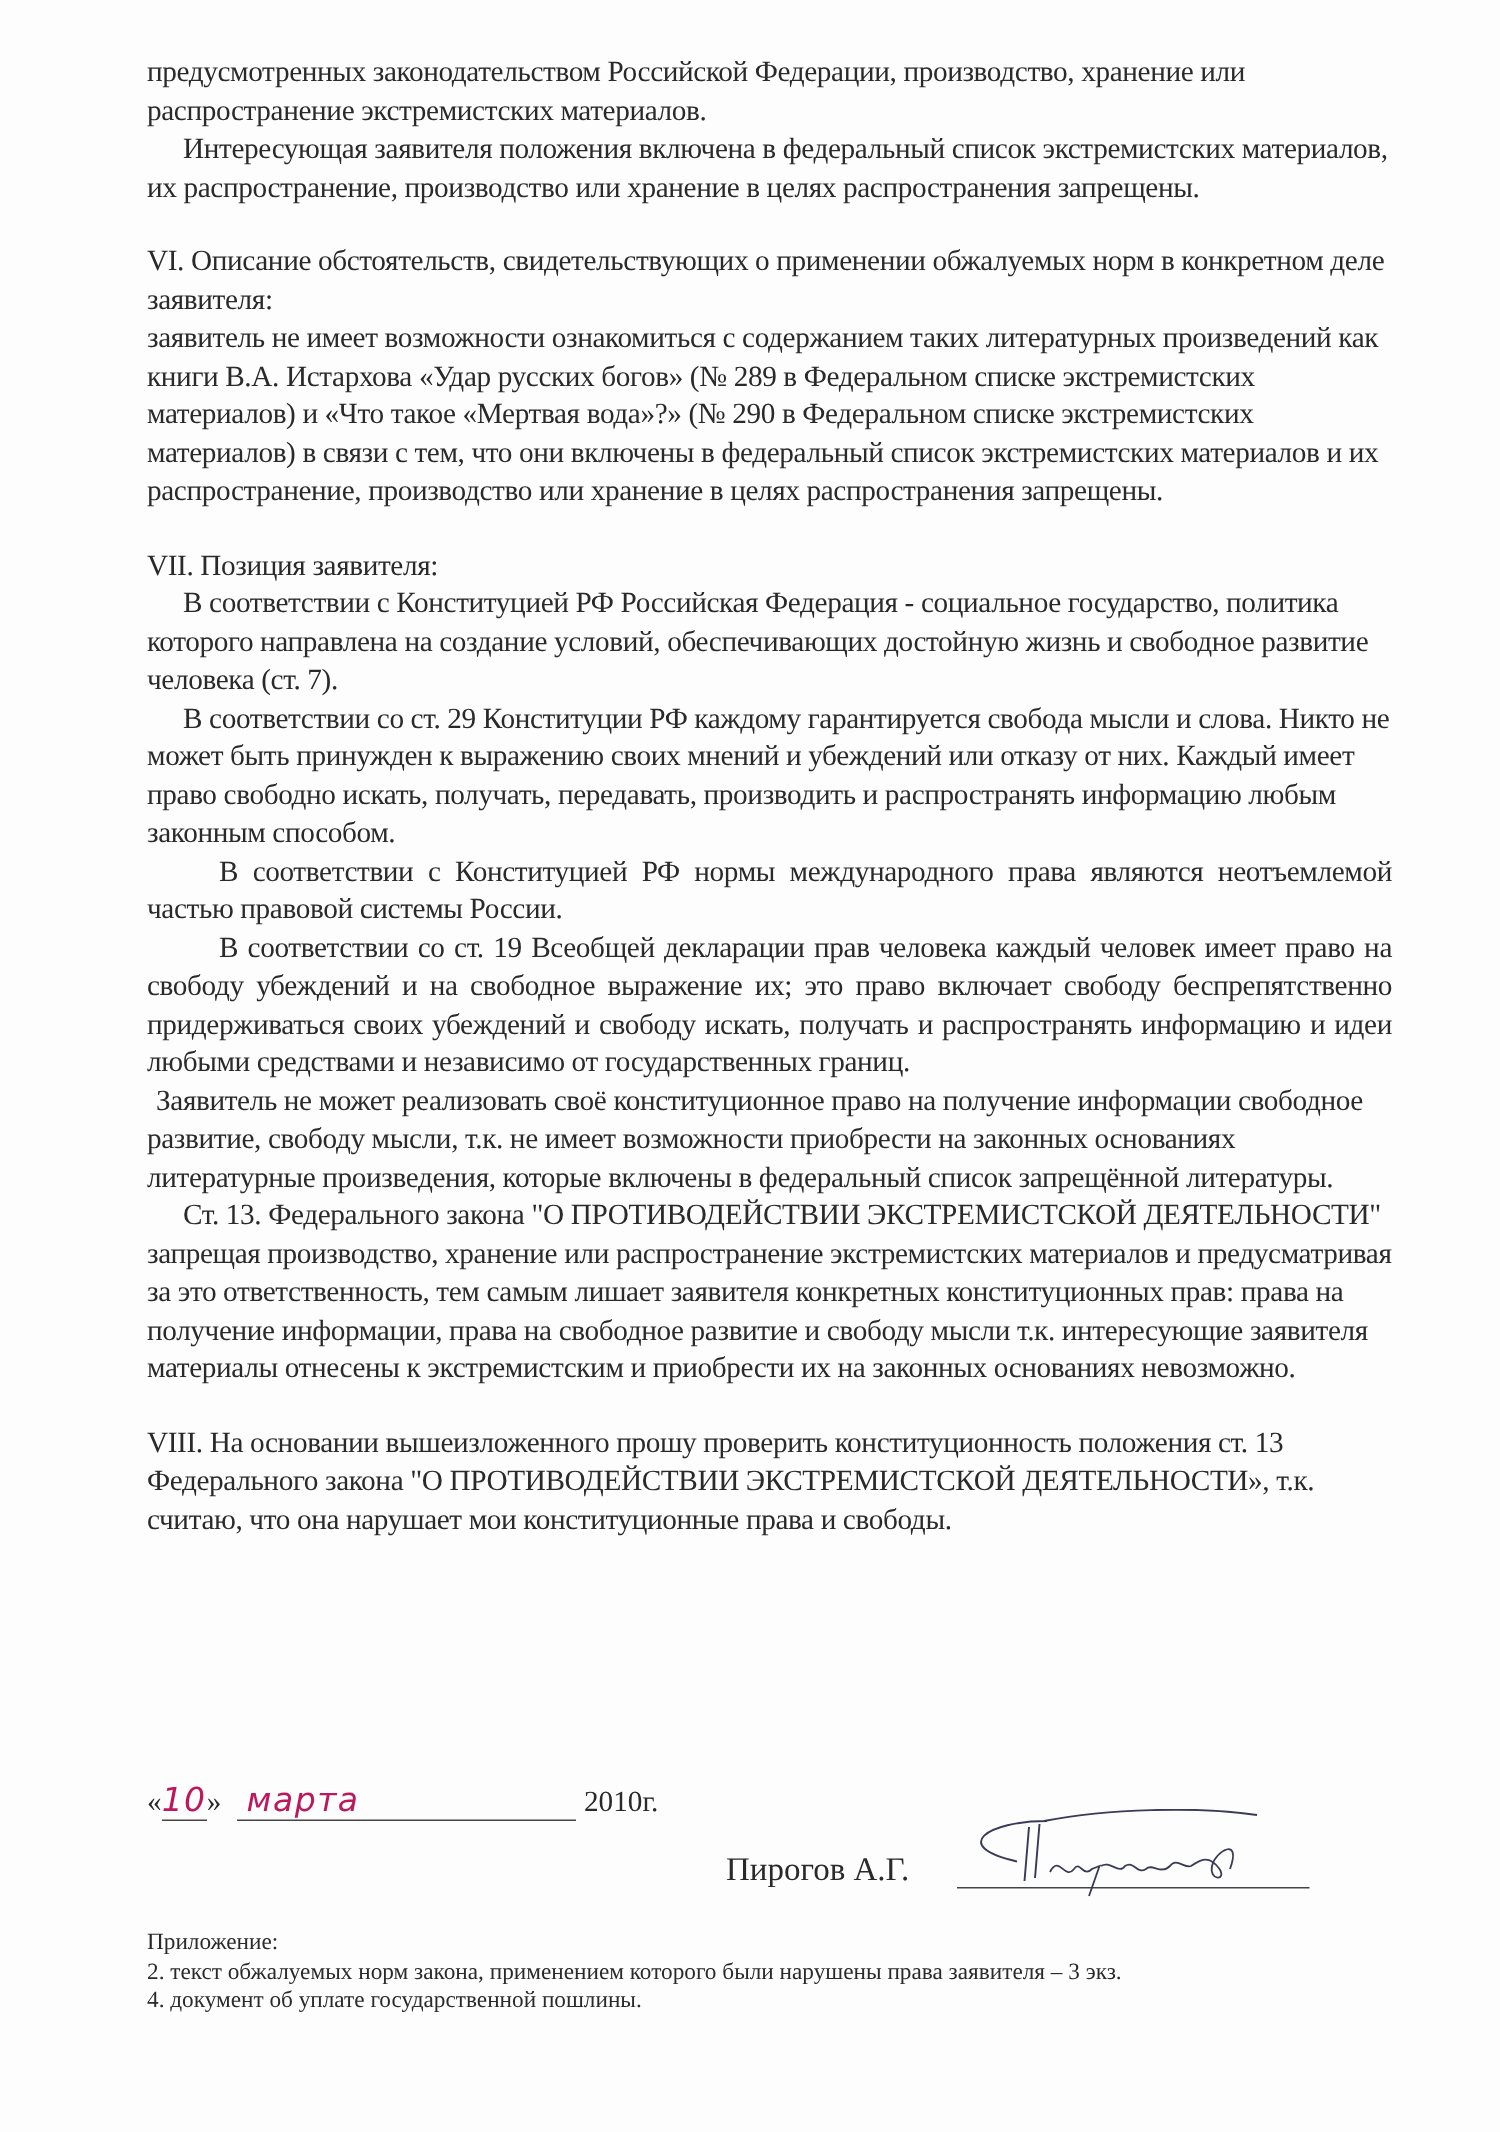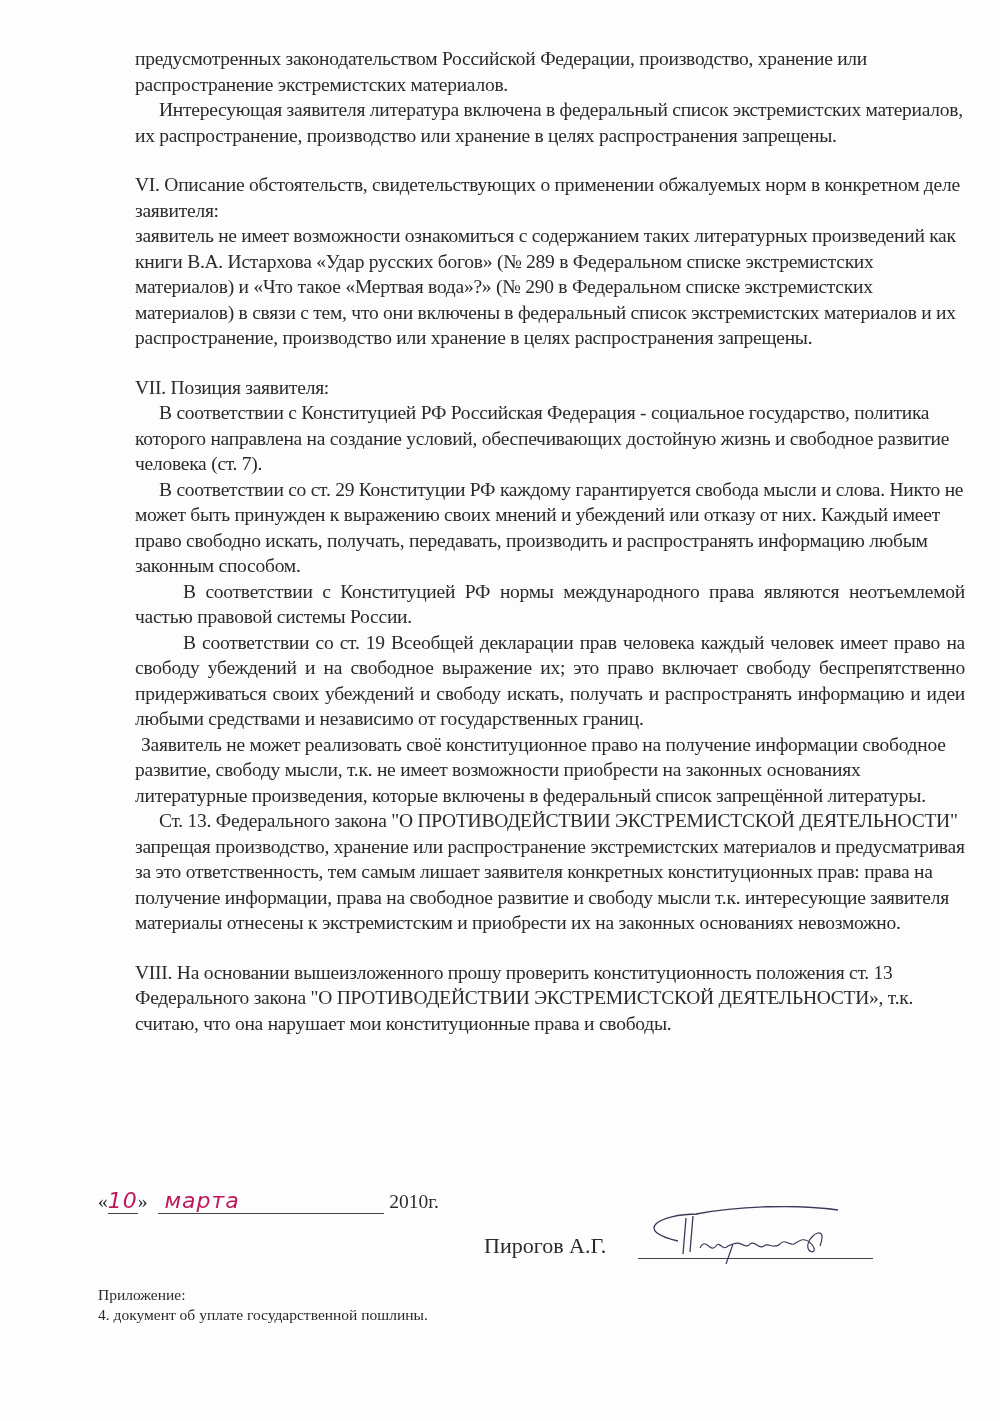--- a/index.html
+++ b/index.html
@@ -4,21 +4,21 @@
   <style>
     html, body { margin: 0; padding: 0; }
     body {
       width: 1000px; height: 1421px;
       background: #fdfdfd;
       font-family: "Liberation Serif", serif;
       color: #2a2a2a;
       position: relative;
       overflow: hidden;
     }
-    .page { position: absolute; left: 98px; top: 46px; width: 830px; margin-left: 37px; }
+    .page { position: absolute; left: 98px; top: 36px; width: 830px; }
     .p { font-size: 19.5px; line-height: 25.5px; margin: 0; letter-spacing: -0.25px; }
     .indent { text-indent: 24px; }
     .indent2 { text-indent: 48px; }
     .indent-s { text-indent: 6px; }
     .justify { text-align: justify; }
     .gap { height: 24px; }
     .sign-row { position: absolute; left: 98px; top: 1188px; font-size: 19.5px; }
     .hw { font-family: "DejaVu Sans", sans-serif; font-style: italic; font-weight: 300; color: #be185d; letter-spacing: 1px; }
     .uline { display: inline-block; border-bottom: 1px solid #444; }
     .date-day { width: 30px; text-align: center; font-size: 22px; }
@@ -27,21 +27,21 @@
     .sig-line { display: inline-block; width: 235px; border-bottom: 1px solid #444; margin-left: 26px; height: 26px; vertical-align: bottom; position: relative; }
     .sig-line svg { position: absolute; left: 0; top: -26px; }
     .appendix { position: absolute; left: 98px; top: 1285px; font-size: 15.5px; line-height: 19.5px; }
     .appendix p { margin: 0; }
   </style>
 </head>
 <body>
 
 <div class="page">
   <p class="p">предусмотренных законодательством Российской Федерации, производство, хранение или распространение экстремистских материалов.</p>
-  <p class="p indent">Интересующая заявителя литература включена в федеральный список экстремистских материалов, их распространение, производство или хранение в целях распространения запрещены.</p>
+  <p class="p indent">Интересующая заявителя положения включена в федеральный список экстремистских материалов, их распространение, производство или хранение в целях распространения запрещены.</p>
   <div class="gap"></div>
 
   <p class="p">VI. Описание обстоятельств, свидетельствующих о применении обжалуемых норм в конкретном деле заявителя:</p>
   <p class="p">заявитель не имеет возможности ознакомиться с содержанием таких литературных произведений как книги В.А. Истархова «Удар русских богов» (№ 289 в Федеральном списке экстремистских материалов) и «Что такое «Мертвая вода»?» (№ 290 в Федеральном списке экстремистских материалов) в связи с тем, что они включены в федеральный список экстремистских материалов и их распространение, производство или хранение в целях распространения запрещены.</p>
   <div class="gap"></div>
 
   <p class="p">VII. Позиция заявителя:</p>
   <p class="p indent">В соответствии с Конституцией РФ   Российская Федерация - социальное государство, политика которого направлена на создание условий, обеспечивающих достойную жизнь и свободное развитие человека (ст. 7).</p>
   <p class="p indent">В соответствии со ст. 29 Конституции РФ каждому гарантируется свобода мысли и слова. Никто не может быть принужден к выражению своих мнений и убеждений или отказу от них. Каждый имеет право свободно искать, получать, передавать, производить и распространять информацию любым законным способом.</p>
   <p class="p indent2 justify">В соответствии с Конституцией РФ нормы международного права являются неотъемлемой частью правовой системы России.</p>
@@ -64,14 +64,15 @@
   <span class="sig-line">
     <svg width="235" height="60" viewBox="0 0 235 60">
       <path d="M60 8 C 20 8, -5 25, 40 35 M 48 12 L 45 48 M 55 10 L 52 46 M 58 8 C 100 0, 160 -2, 200 4" stroke="#3a3a5a" stroke-width="1.3" fill="none"></path>
       <path d="M62 42 C 68 30, 72 48, 78 40 C 82 34, 84 46, 90 40 L 95 38 L 88 58 M 96 38 C 102 34, 108 44, 112 38 C 118 34, 120 44, 126 40 C 130 36, 136 44, 142 38 C 146 32, 152 40, 156 38 C 162 34, 168 30, 175 40 C 180 48, 168 48, 170 38 C 172 28, 190 18, 182 40" stroke="#3a3a5a" stroke-width="1.2" fill="none"></path>
     </svg>
   </span>
 </div>
 
 <div class="appendix">
   <p>Приложение:</p>
+  <p>2.  текст обжалуемых норм закона,  применением которого были нарушены права заявителя – 3 экз.</p>
   <p>4. документ об уплате государственной пошлины.</p>
 </div>
 
 </body></html>

